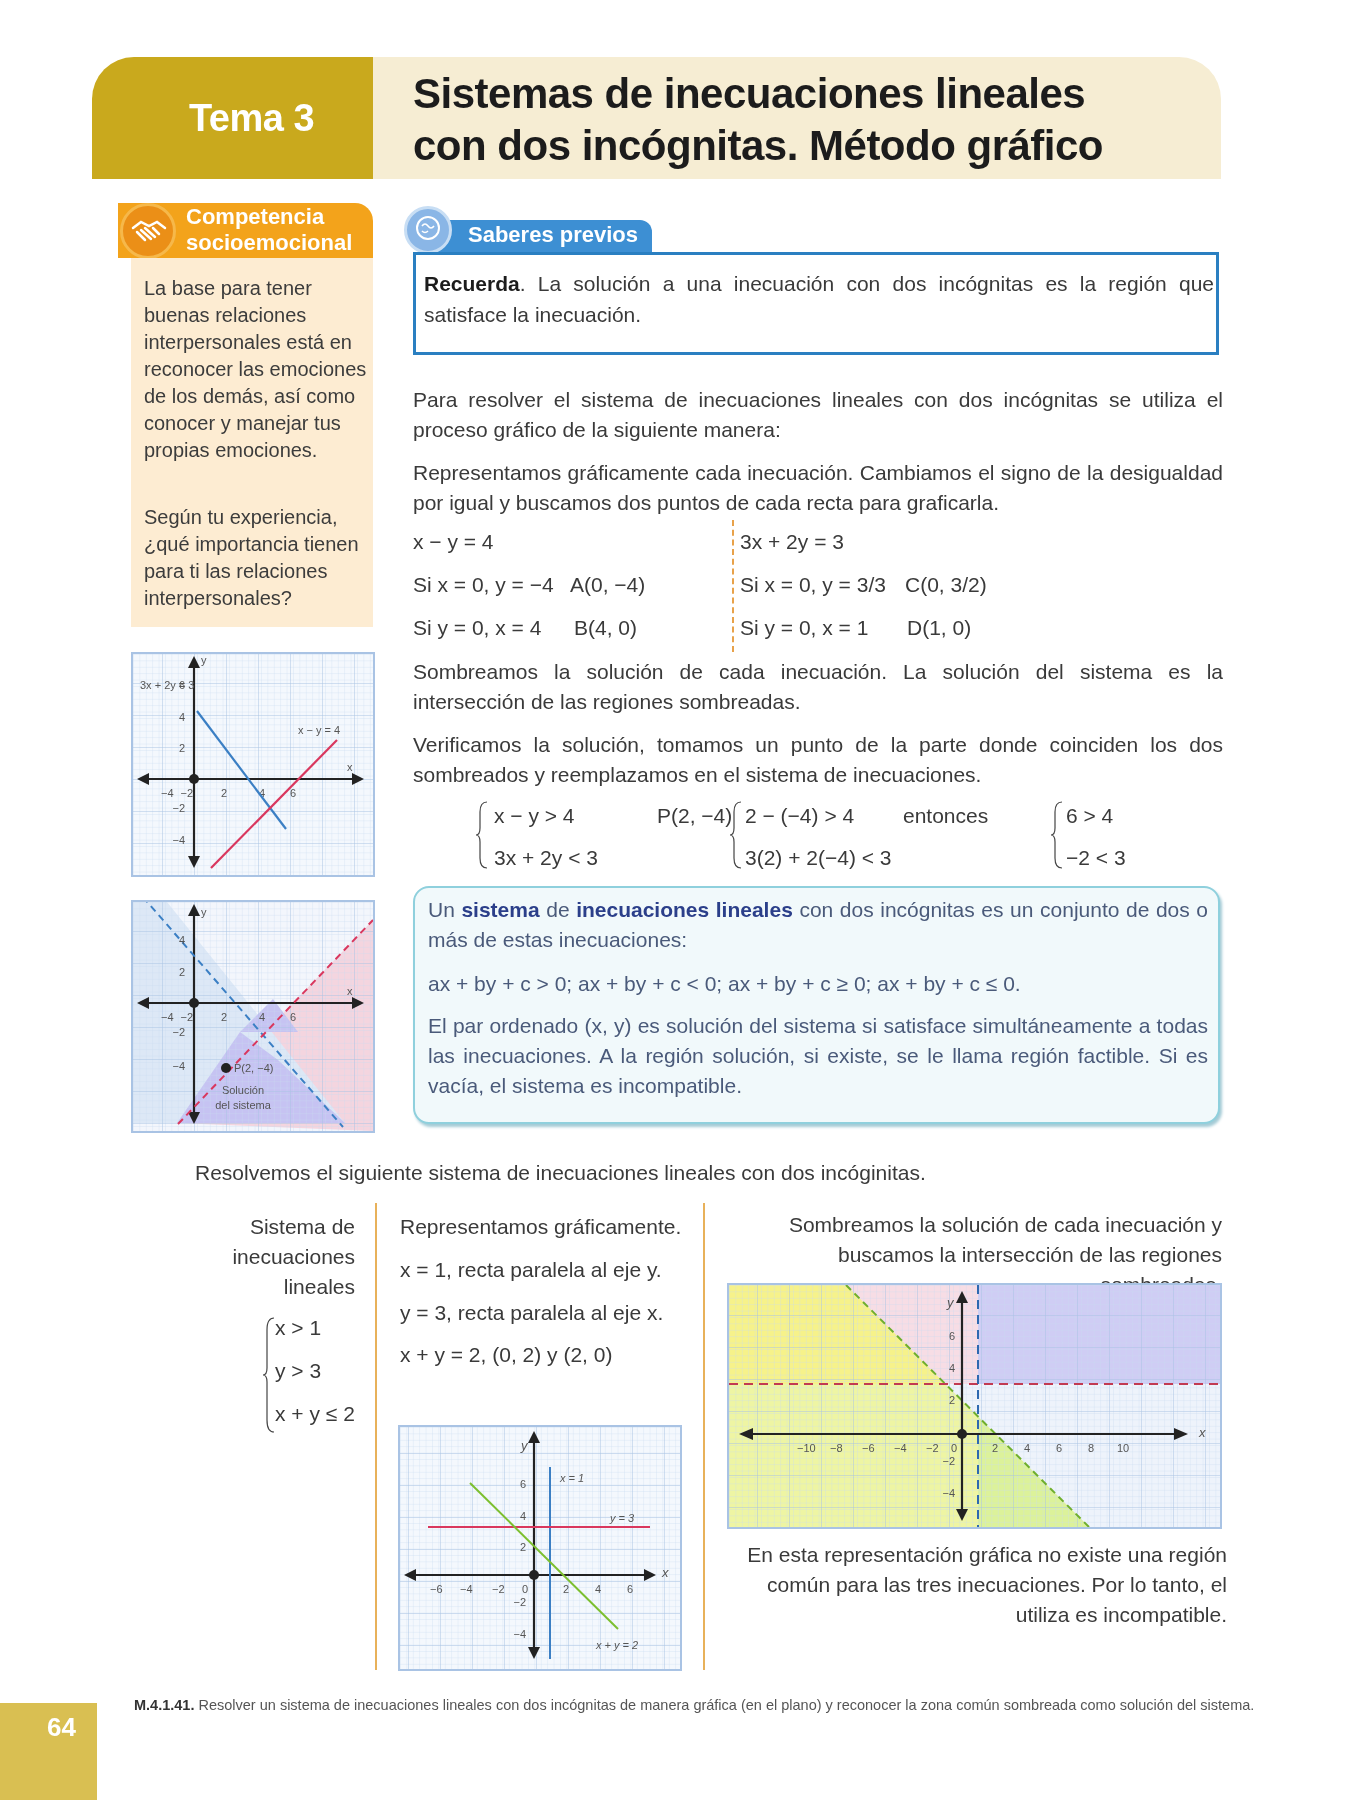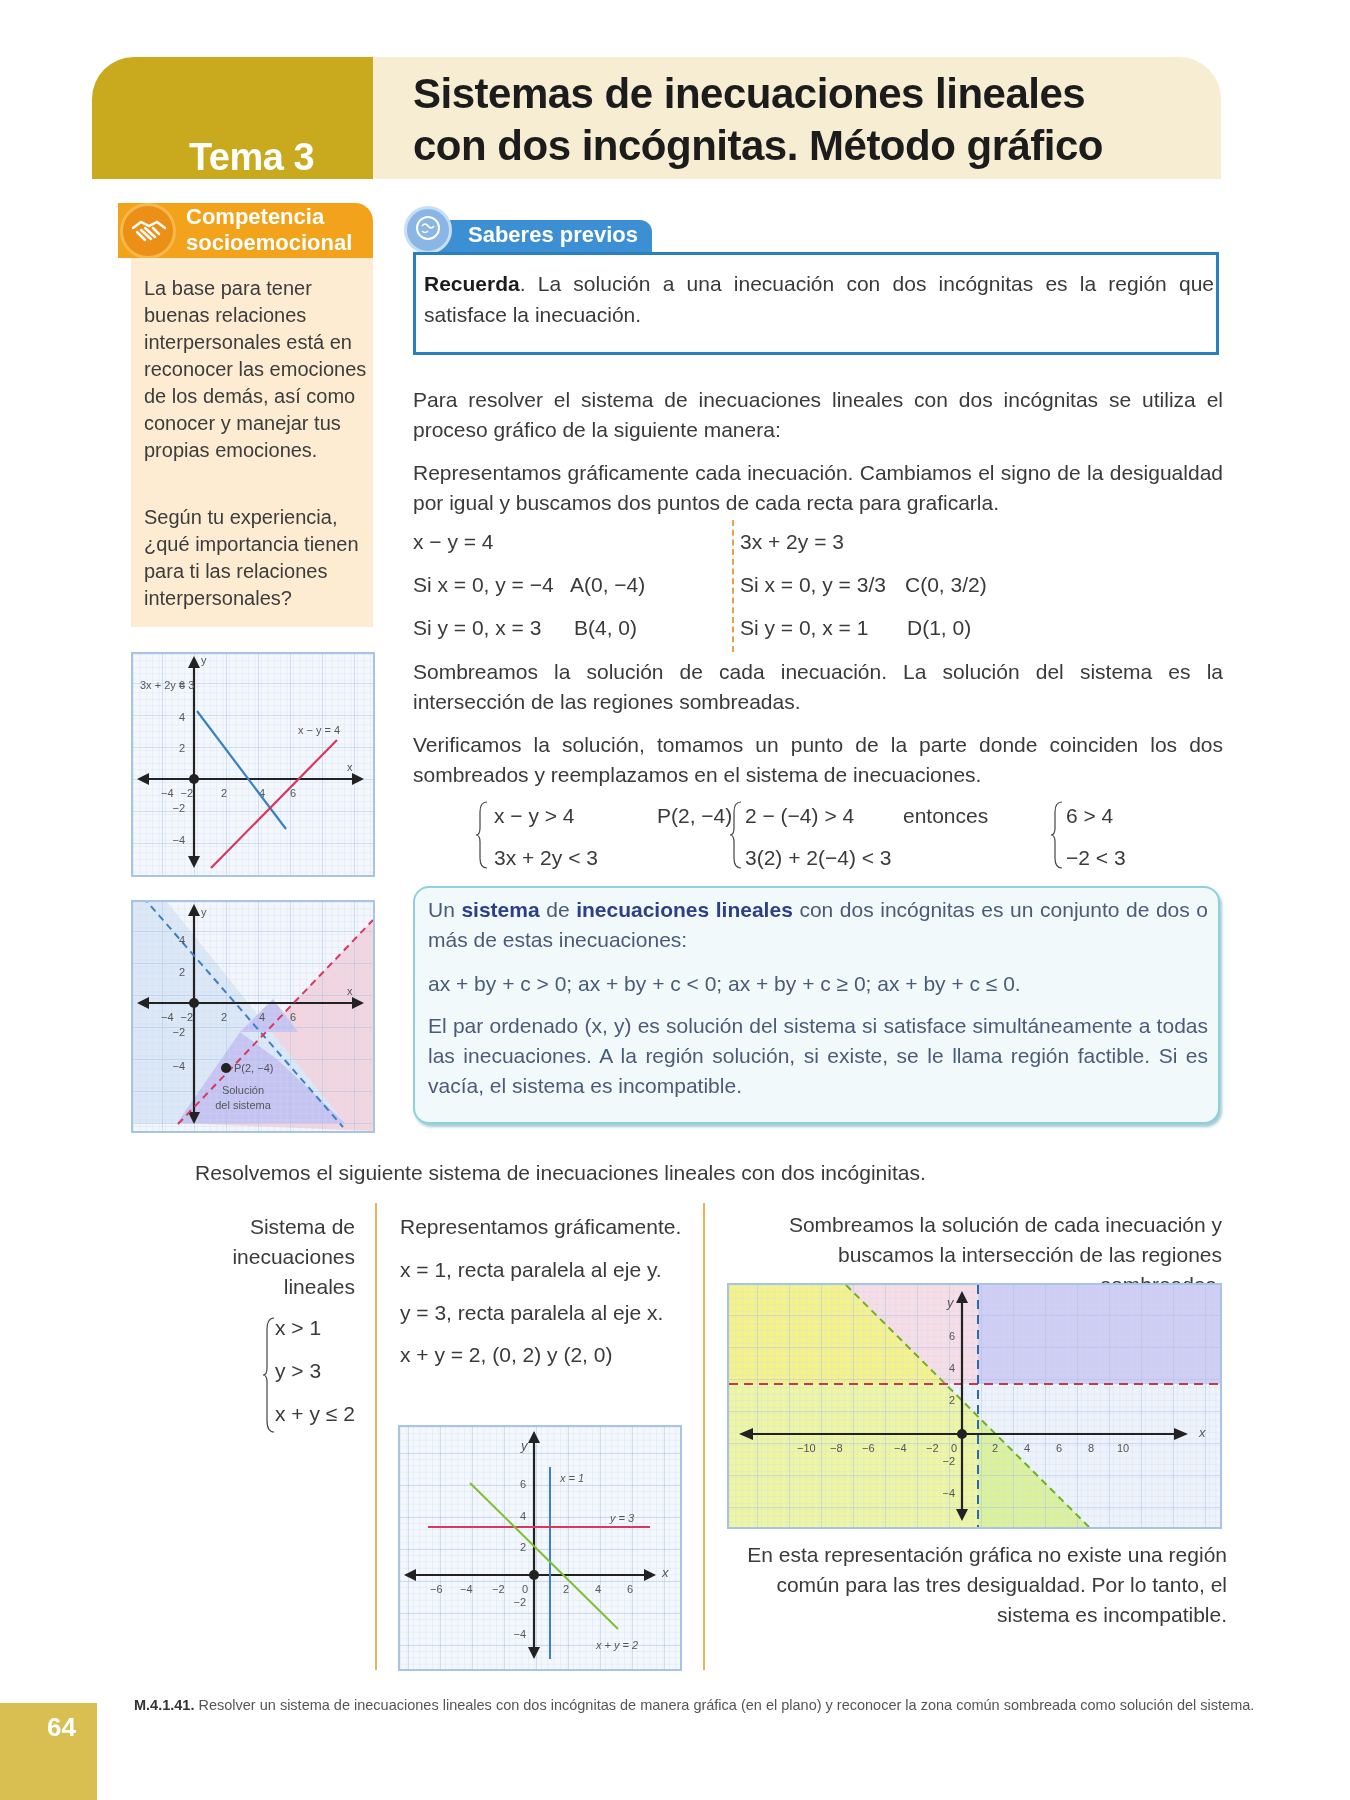--- a/index.html
+++ b/index.html
@@ -1,18 +1,18 @@
 <!DOCTYPE html>
 <html><head>
 <meta charset="utf-8">
 <style>
   html,body{margin:0;padding:0;}
   body{width:1350px;height:1800px;position:relative;background:#ffffff;font-family:"Liberation Sans",sans-serif;color:#3a3a3a;overflow:hidden;}
   .abs{position:absolute;}
-  .hdr-gold{left:92px;top:57px;width:319px;height:122px;background:#c9a91d;border-top-left-radius:42px;display:flex;align-items:flex-end;justify-content:center;}
+  .hdr-gold{left:92px;top:57px;width:319px;height:122px;background:#c9a91d;border-top-left-radius:42px;display:flex;align-items:center;justify-content:center;}
   .hdr-gold span{color:#fff;font-weight:bold;font-size:38px;letter-spacing:-0.5px;}
   .hdr-cream{left:373px;top:57px;width:848px;height:122px;background:#f6edd3;border-top-right-radius:42px;}
   .hdr-title{left:413px;top:68px;font-size:42px;font-weight:bold;color:#1c1c1c;line-height:52px;letter-spacing:-0.5px;}
   .comp-head{left:118px;top:203px;width:255px;height:55px;background:#f3a31b;border-top-right-radius:18px;}
   .comp-icon{left:120px;top:203px;width:56px;height:56px;border-radius:50%;background:#eb8f17;border:3px solid #f6b84a;box-sizing:border-box;}
   .comp-title{left:186px;top:204px;color:#fff;font-weight:bold;font-size:22px;line-height:26px;}
   .comp-body{left:131px;top:258px;width:242px;height:369px;background:#fdecd2;}
   .comp-p{left:144px;font-size:20px;line-height:27px;color:#3c3c3c;width:225px;}
   .graph{background:#f4f8fd;border:2px solid #a9c3e4;box-sizing:border-box;overflow:hidden;}
   .sab-tab{left:430px;top:220px;width:222px;height:32px;background:#3d8fd3;border-top-right-radius:12px;}
@@ -161,21 +161,21 @@
 <div class="abs sab-box"></div>
 <div class="abs sab-text"><b>Recuerda</b><span>. La solución a una inecuación con dos incógnitas es la región que satisface la inecuación.</span></div>
 
 <div class="abs p" style="top:385px;">Para resolver el sistema de inecuaciones lineales con dos incógnitas se utiliza el proceso gráfico de la siguiente manera:</div>
 <div class="abs p" style="top:458px;">Representamos gráficamente cada inecuación. Cambiamos el signo de la desigualdad por igual y buscamos dos puntos de cada recta para graficarla.</div>
 
 <div class="abs vdash"></div>
 <div class="abs eq" style="left:413px;top:530px;">x − y = 4</div>
 <div class="abs eq" style="left:413px;top:573px;">Si x = 0, y = −4</div>
 <div class="abs eq" style="left:570px;top:573px;">A(0, −4)</div>
-<div class="abs eq" style="left:413px;top:616px;">Si y = 0, x = 3</div>
+<div class="abs eq" style="left:413px;top:616px;">Si y = 0, x = 4</div>
 <div class="abs eq" style="left:574px;top:616px;">B(4, 0)</div>
 <div class="abs eq" style="left:740px;top:530px;">3x + 2y = 3</div>
 <div class="abs eq" style="left:740px;top:573px;">Si x = 0, y = 3/3</div>
 <div class="abs eq" style="left:905px;top:573px;">C(0, 3/2)</div>
 <div class="abs eq" style="left:740px;top:616px;">Si y = 0, x = 1</div>
 <div class="abs eq" style="left:907px;top:616px;">D(1, 0)</div>
 
 <div class="abs p" style="top:657px;">Sombreamos la solución de cada inecuación. La solución del sistema es la intersección de las regiones sombreadas.</div>
 <div class="abs p" style="top:730px;">Verificamos la solución, tomamos un punto de la parte donde coinciden los dos sombreados y reemplazamos en el sistema de inecuaciones.</div>
 
@@ -309,17 +309,17 @@
         <text x="226" y="87" text-anchor="end">4</text>
         <text x="226" y="119" text-anchor="end">2</text>
       <text x="226" y="180" text-anchor="end">−2</text>
         <text x="226" y="212" text-anchor="end">−4</text>
       <text x="218" y="22" font-style="italic" font-size="13">y</text>
       <text x="470" y="152" font-style="italic" font-size="13">x</text>
     </g>
   </svg>
 </div>
 
-<div class="abs sec-t" style="left:727px;top:1540px;width:500px;">En esta representación gráfica no existe una región común para las tres desigualdad. Por lo tanto, el sistema es incompatible.</div>
+<div class="abs sec-t" style="left:727px;top:1540px;width:500px;">En esta representación gráfica no existe una región común para las tres inecuaciones. Por lo tanto, el utiliza es incompatible.</div>
 
 <div class="abs foot"><b>M.4.1.41.</b><span> Resolver un sistema de inecuaciones lineales con dos incógnitas de manera gráfica (en el plano) y reconocer la zona común sombreada como solución del sistema.</span></div>
 <div class="abs pagebox"></div>
 <div class="abs pagenum">64</div>
 
 </body></html>

